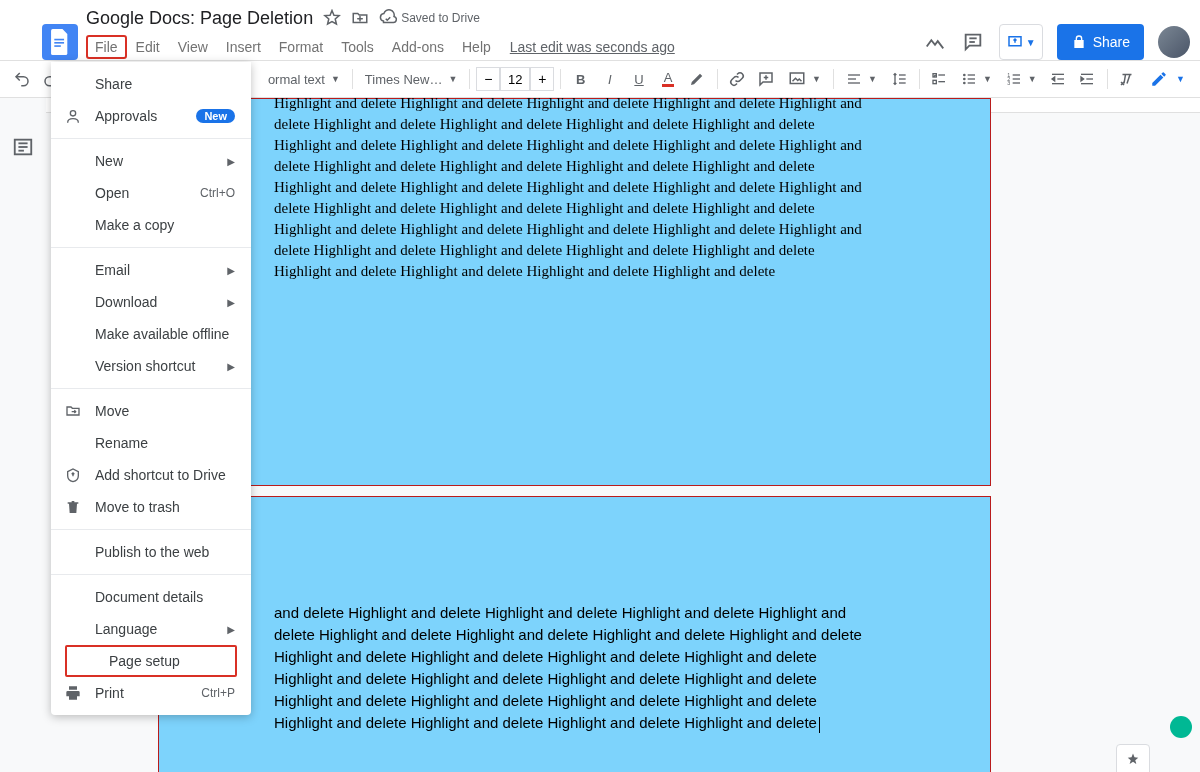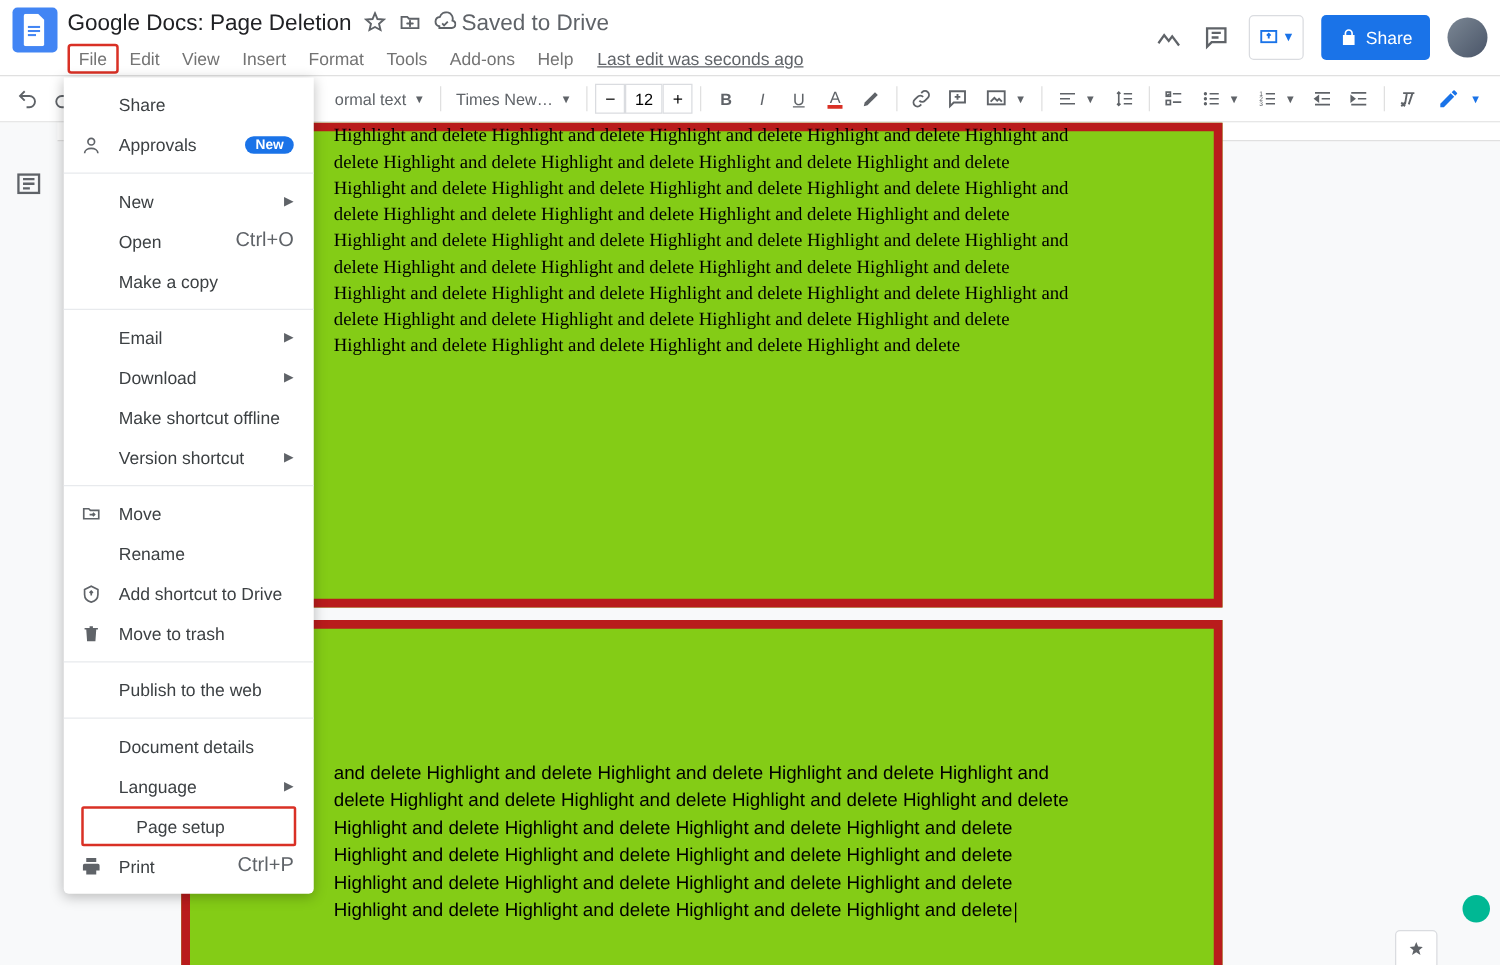--- a/index.html
+++ b/index.html
@@ -1,24 +1,24 @@
 <!DOCTYPE html>
 <html><head>
 <meta charset="utf-8">
 <style>
   *{box-sizing:border-box;margin:0;padding:0;font-family:Arial,sans-serif;}
   body{width:1200px;height:772px;overflow:hidden;background:#fff;color:#202124;position:relative;}
-  .header{display:flex;align-items:flex-start;padding:6px 10px 0 10px;}
+  .header{display:flex;align-items:flex-end;padding:6px 10px 0 10px;margin-left:32px;}
   .docs-logo{width:36px;height:36px;background:#4285f4;border-radius:4px;display:flex;align-items:center;justify-content:center;}
   .docs-logo svg{width:20px;height:26px;}
   .title-area{margin-left:8px;flex:1;}
   .title-row{display:flex;align-items:center;gap:10px;height:24px;}
   .doc-title{font-size:18px;color:#202124;}
   .title-icon{color:#5f6368;display:inline-flex;align-items:center;}
-  .saved{color:#5f6368;font-size:18px;display:inline-flex;align-items:center;gap:4px;}
+  .saved{color:#5f6368;font-size:12px;display:inline-flex;align-items:center;gap:4px;}
   .menubar{display:flex;align-items:center;gap:0;margin-top:4px;height:26px;}
   .menubar .mitem{padding:4px 9px;font-size:14px;color:#737373;cursor:default;border-radius:2px;}
   .menubar .mitem.active{border:2px solid #d93025;border-radius:3px;padding:2px 7px;}
   .last-edit{text-decoration:underline;color:#5f6368;font-size:14px;margin-left:10px;}
   .right-buttons{display:flex;align-items:center;gap:14px;margin-left:auto;padding-top:6px;}
   .ricon{color:#5f6368;display:inline-flex;align-items:center;justify-content:center;width:24px;height:24px;}
   .present-box{border:1px solid #dadce0;border-radius:4px;display:flex;align-items:center;height:36px;padding:0 6px;gap:2px;color:#1a73e8;}
   .share-btn{background:#1a73e8;color:#fff;border-radius:4px;height:36px;padding:0 14px;display:flex;align-items:center;gap:6px;font-size:14px;font-weight:500;}
   .avatar{width:32px;height:32px;border-radius:50%;background:linear-gradient(135deg,#7b8794 0,#4a5568 100%);}
   .toolbar{display:flex;align-items:center;height:38px;border-top:1px solid #e0e0e0;border-bottom:1px solid #e0e0e0;padding:0 8px;gap:2px;color:#5f6368;font-size:13px;}
@@ -30,35 +30,35 @@
   .font-size-box input{width:30px;height:24px;text-align:center;border:1px solid #dadce0;font-size:13px;}
   .font-size-box button{width:24px;height:24px;border:1px solid #dadce0;background:#fff;font-size:14px;}
   .editing-pill{display:flex;align-items:center;gap:8px;background:#fff;border:1px solid #fff;padding:4px 6px;border-radius:4px;margin-left:auto;color:#1a73e8;}
   .editing-pill svg{fill:#1a73e8;}
   
   .canvas-area{position:relative;background:#f8f9fa;height:690px;overflow:hidden;}
   .ruler{height:15px;background:#fff;border-bottom:1px solid #e0e0e0;position:relative;margin-left:46px;font-size:9px;color:#8a8a8a;}
   .ruler .tick{position:absolute;top:2px;}
   .ruler .rguide{position:absolute;top:0;color:#1a73e8;font-size:11px;}
   .left-outline{position:absolute;top:38px;left:12px;color:#5f6368;}
-  .page{position:absolute;left:145px;width:833px;background:#84cc16;border:7px solid #b91c1c;}
+  .page{position:absolute;left:158px;width:833px;background:#7dd3fc;border:1px solid #b91c1c;}
   #page1{top:0;height:388px;}
   #page2{top:398px;height:400px;}
   .doc-text{font-family:"Times New Roman",serif;font-size:15px;line-height:21px;color:#000;padding:0 115px;text-align:left;}
   #page1 .doc-text{padding-top:0;margin-top:-6px;}
   #page2 .doc-text{padding-top:105px;}
   .cursor{display:inline-block;width:1px;height:16px;background:#000;vertical-align:middle;margin-left:2px;}
   
   .file-menu{position:absolute;top:62px;left:51px;width:200px;background:#fff;border-radius:0 0 4px 4px;box-shadow:0 2px 10px rgba(0,0,0,.25);padding:6px 0;z-index:50;font-size:14px;color:#3c4043;}
   .fm-item{display:flex;align-items:center;height:32px;padding:0 16px 0 12px;cursor:default;gap:12px;position:relative;}
   .fm-item.hl{border:2px solid #d93025;border-radius:2px;margin:0 14px;height:32px;padding:0 14px 0 10px;}
   .fm-icon{width:20px;color:#5f6368;display:inline-flex;justify-content:center;}
   .fm-icon.empty{width:20px;}
   .fm-label{flex:1;}
-  .fm-side{font-size:16px;color:#5f6368;}
+  .fm-side{font-size:12px;color:#5f6368;}
   .fm-badge{background:#1a73e8;color:#fff;font-size:11px;font-weight:600;border-radius:10px;padding:1px 8px;}
   .fm-arrow{font-size:10px;color:#5f6368;}
   .fm-sep{height:1px;background:#e8eaed;margin:6px 0;}
   .explore{position:absolute;bottom:10px;right:50px;width:34px;height:34px;border:1px solid #dadce0;border-radius:4px;background:#fff;display:flex;align-items:center;justify-content:center;color:#5f6368;}
   .chat-badge{position:absolute;bottom:50px;right:8px;width:22px;height:22px;border-radius:50%;background:#00b894;}
   .text-color-underline{border-bottom:3px solid #d93025;display:inline-block;line-height:12px;padding:0 2px;}
 </style>
 </head>
 <body>
 
@@ -354,21 +354,21 @@
       <span class="fm-label">Email</span>
       <span class="fm-arrow">▶</span>
     </div>
     <div class="fm-item">
       <span class="fm-icon empty"></span>
       <span class="fm-label">Download</span>
       <span class="fm-arrow">▶</span>
     </div>
     <div class="fm-item">
       <span class="fm-icon empty"></span>
-      <span class="fm-label">Make shortcut offline</span>
+      <span class="fm-label">Make available offline</span>
     </div>
     <div class="fm-item">
       <span class="fm-icon empty"></span>
       <span class="fm-label">Version shortcut</span>
       <span class="fm-arrow">▶</span>
     </div>
     <div class="fm-sep"></div>
     <div class="fm-item">
       <span class="fm-icon">
         <svg width="16" height="16" viewBox="0 0 24 24" fill="none" stroke="#5f6368" stroke-width="2">

